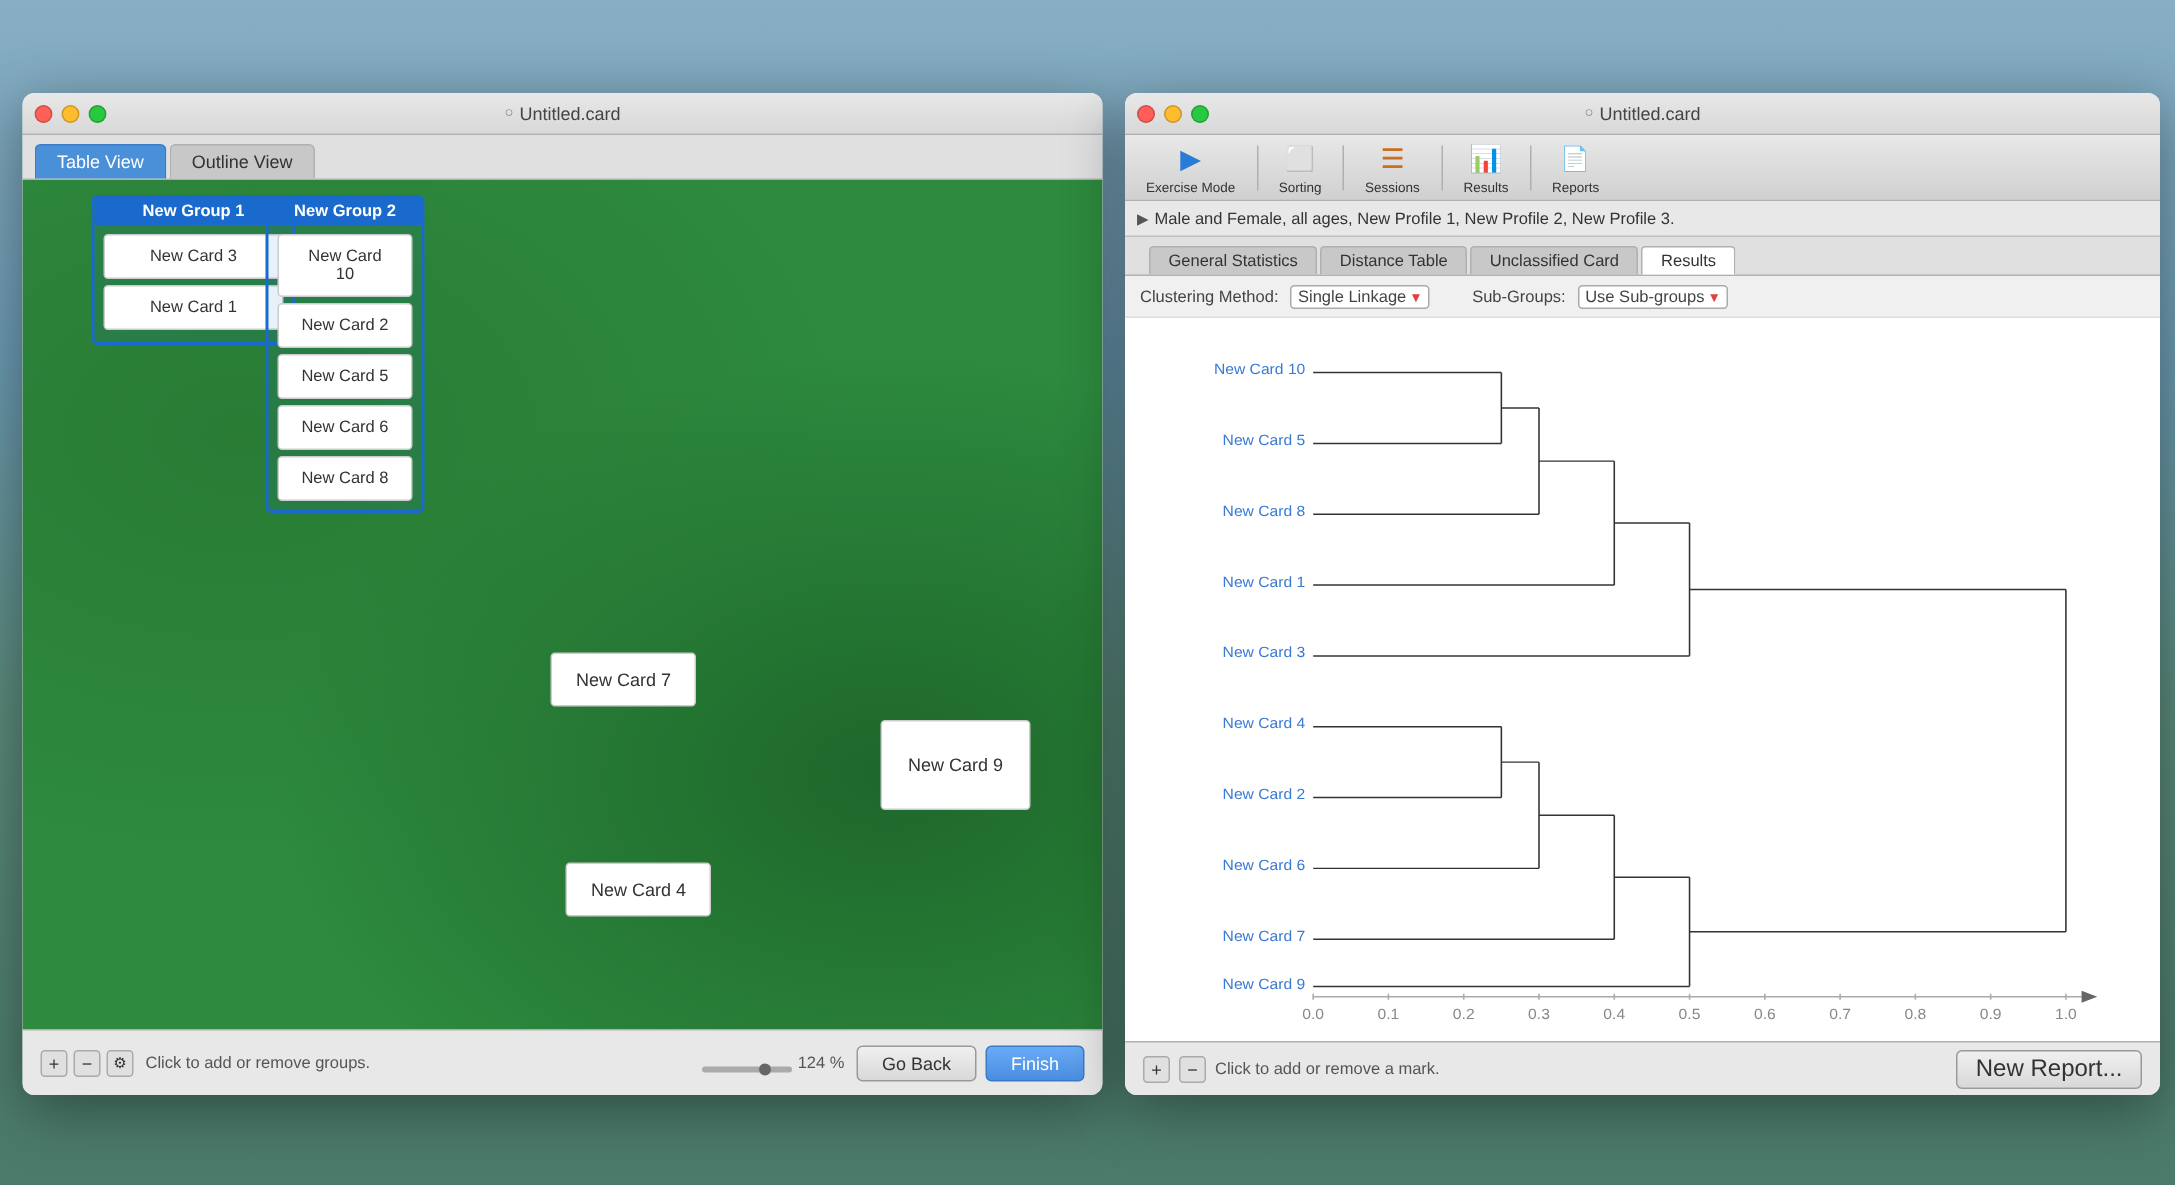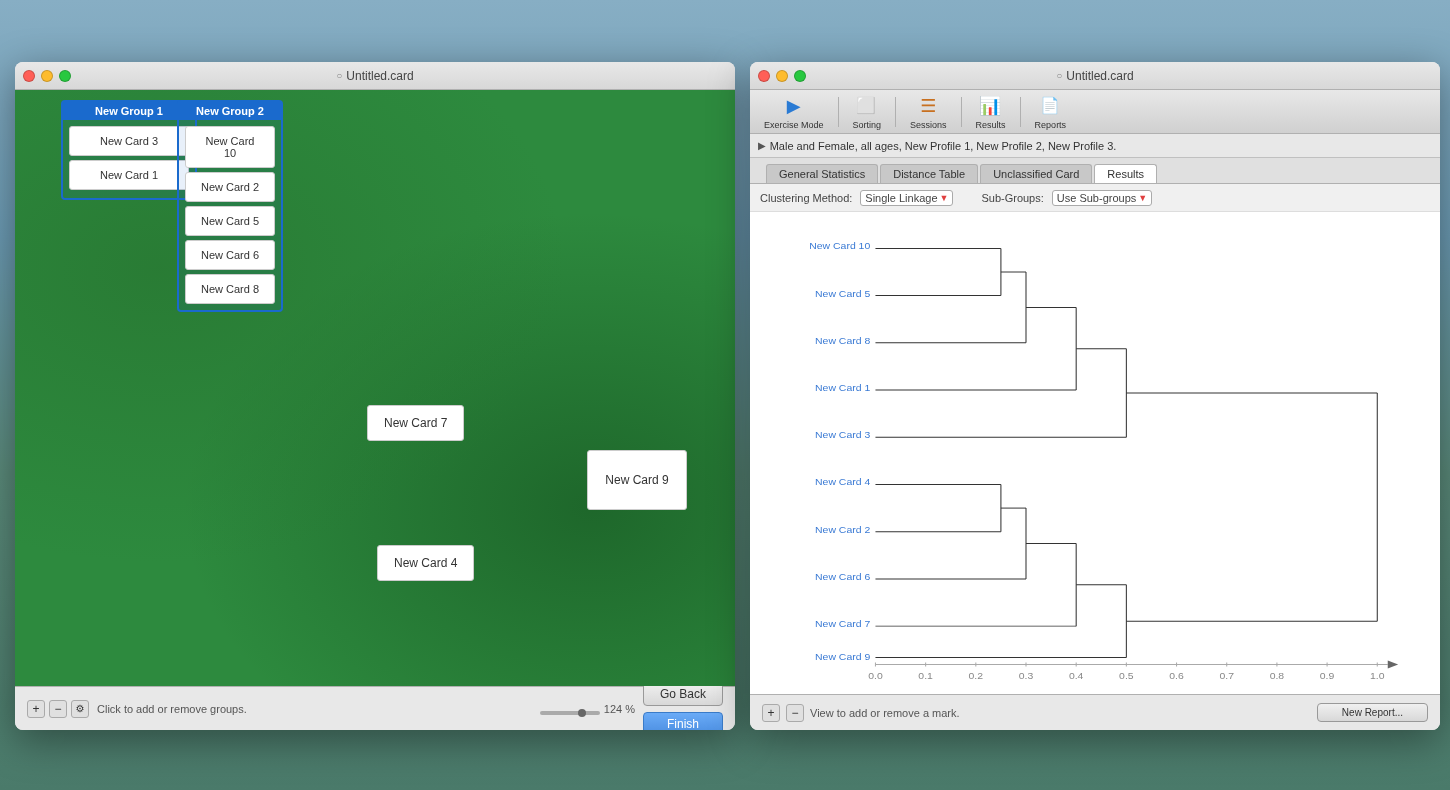--- a/index.html
+++ b/index.html
@@ -274,21 +274,20 @@
     .status-text {
       font-size: 11px;
       color: #555;
       flex: 1;
     }
 
     .nav-buttons {
       margin-left: auto;
       display: flex;
       gap: 6px;
-      flex-direction: column;
     }
 
     .nav-btn {
       padding: 4px 16px;
       border-radius: 4px;
       border: 1px solid #999;
       background: linear-gradient(180deg, #f0f0f0 0%, #d8d8d8 100%);
       font-size: 12px;
       color: #333;
       cursor: pointer;
@@ -410,25 +409,25 @@
       font-size: 12px;
       display: flex;
       align-items: center;
       justify-content: center;
       cursor: pointer;
       color: #333;
     }
 
     .new-report-btn {
       margin-left: auto;
-      padding: 3px 24px;
+      padding: 3px 12px;
       border-radius: 4px;
       border: 1px solid #999;
       background: linear-gradient(180deg, #f0f0f0 0%, #d8d8d8 100%);
-      font-size: 10px;
+      font-size: 16px;
       color: #333;
       cursor: pointer;
     }
 
     
     .icon-exercise { color: #2a7bd4; font-size: 18px; }
     .icon-sort { font-size: 16px; }
     .icon-sessions { color: #c87020; font-size: 18px; }
     .icon-results { color: #28a040; font-size: 18px; }
     .icon-reports { font-size: 16px; }
@@ -445,20 +444,24 @@
       <div class="traffic-light tl-close"></div>
       <div class="traffic-light tl-min"></div>
       <div class="traffic-light tl-max"></div>
     </div>
     <div class="titlebar-title">
       <span class="titlebar-title-icon">○</span>
       <span>Untitled.card</span>
     </div>
   </div>
 
+  <div class="tabs-bar">
+    <div class="tab active">Table View</div>
+    <div class="tab">Outline View</div>
+  </div>
 
   <div class="card-area">
 
     <div class="group" style="left:46px; top:10px; width:136px; min-height:100px;">
       <div class="group-header">New Group 1</div>
       <div class="group-content">
         <div class="card">New Card 3</div>
         <div class="card">New Card 1</div>
       </div>
     </div>
@@ -663,16 +666,16 @@
 
       <line x1="360" y1="416" x2="600" y2="416" stroke="#333" stroke-width="1"></line>
 
       <line x1="600" y1="184" x2="600" y2="416" stroke="#333" stroke-width="1"></line>
     </svg>
   </div>
 
   <div class="right-bottom-bar">
     <div class="mark-btn">+</div>
     <div class="mark-btn">−</div>
-    <span style="font-size:11px; color:#555;">View to add or remove a mark.</span>
+    <span style="font-size:11px; color:#555;">Click to add or remove a mark.</span>
     <button class="new-report-btn">New Report...</button>
   </div>
 </div>
 
 </body></html>

